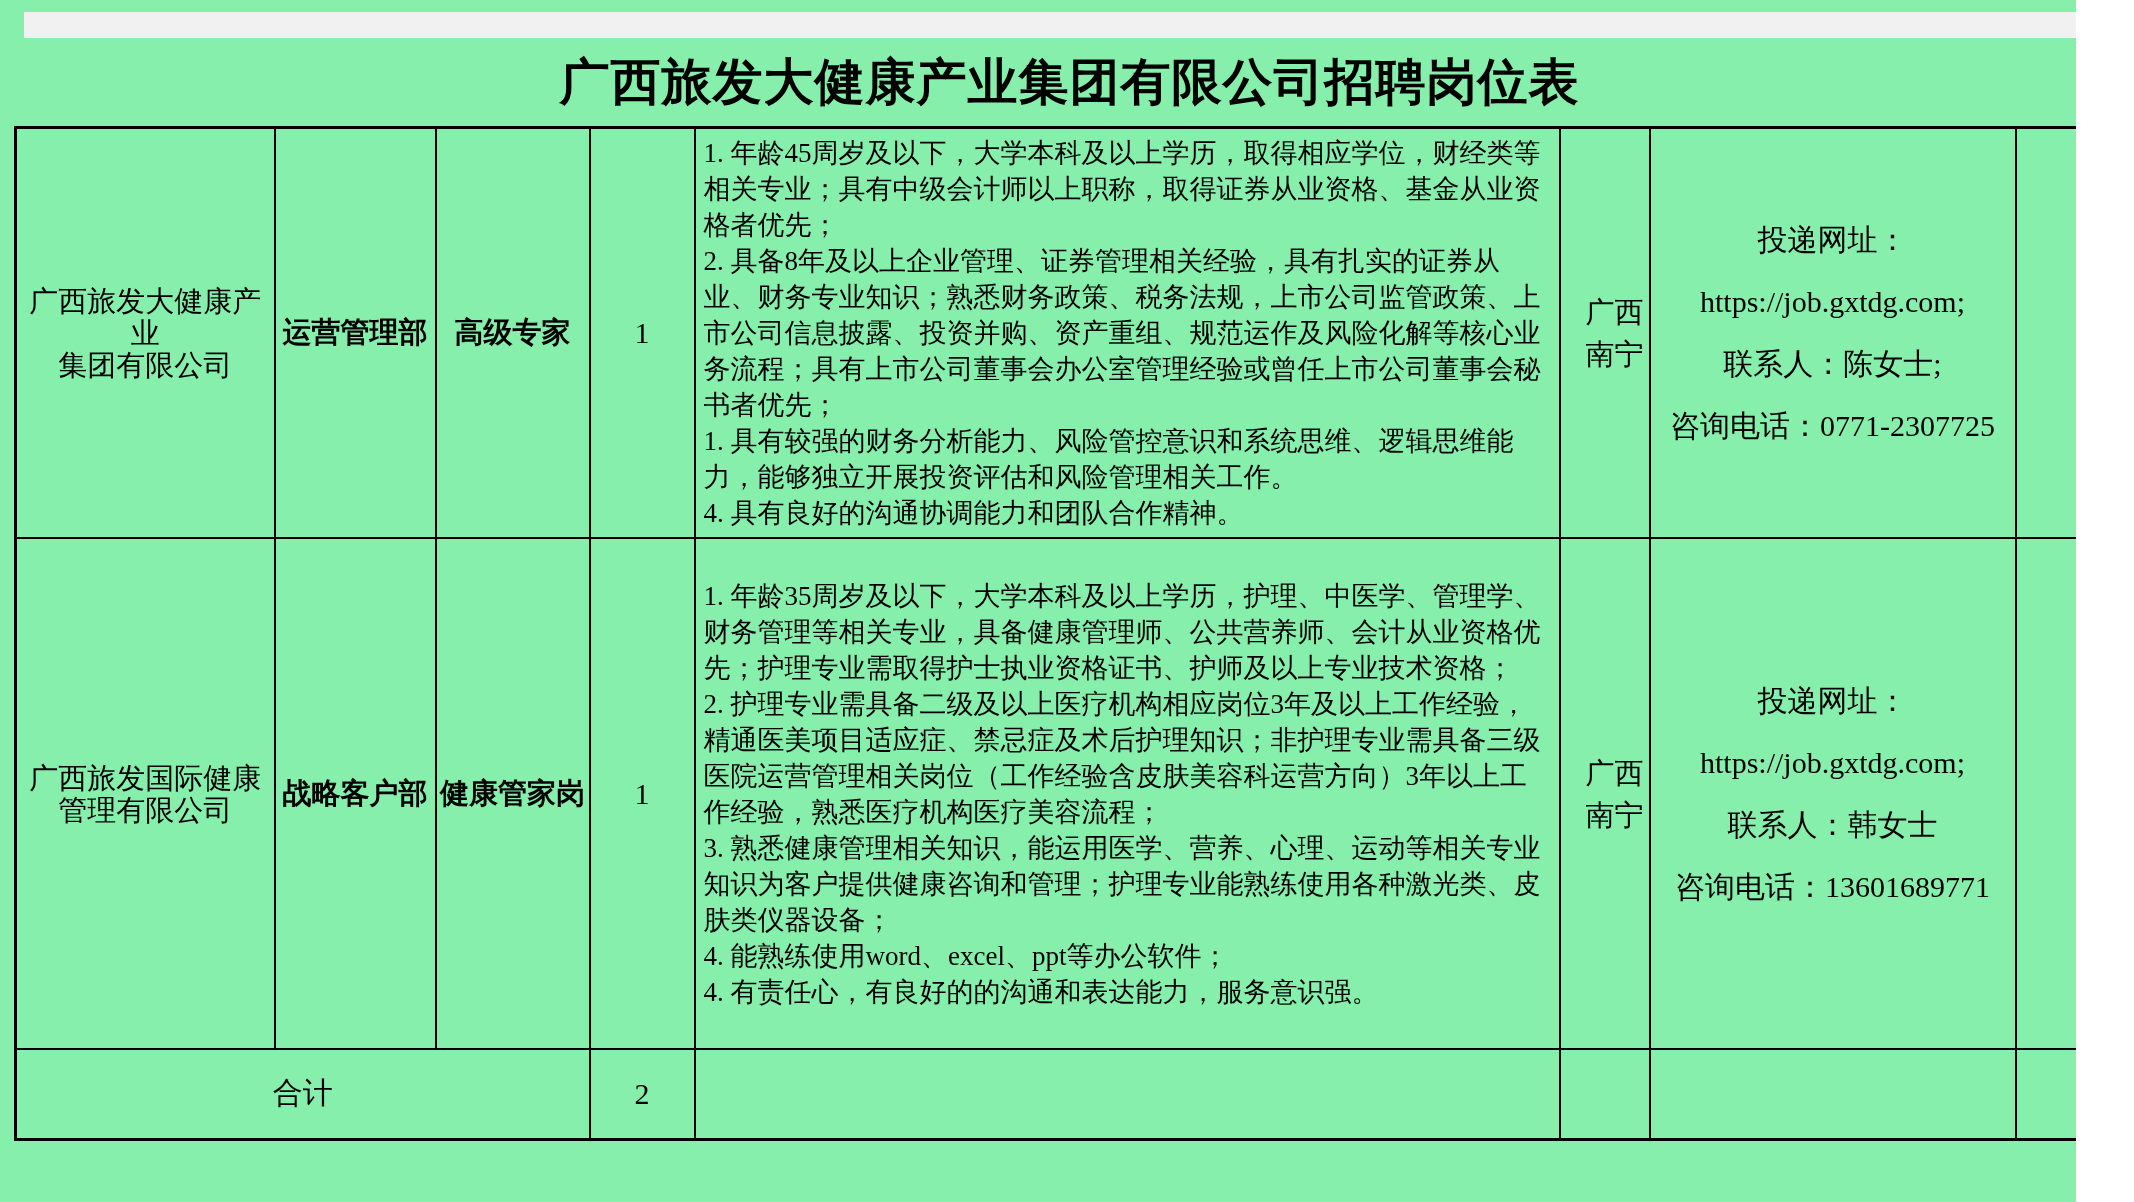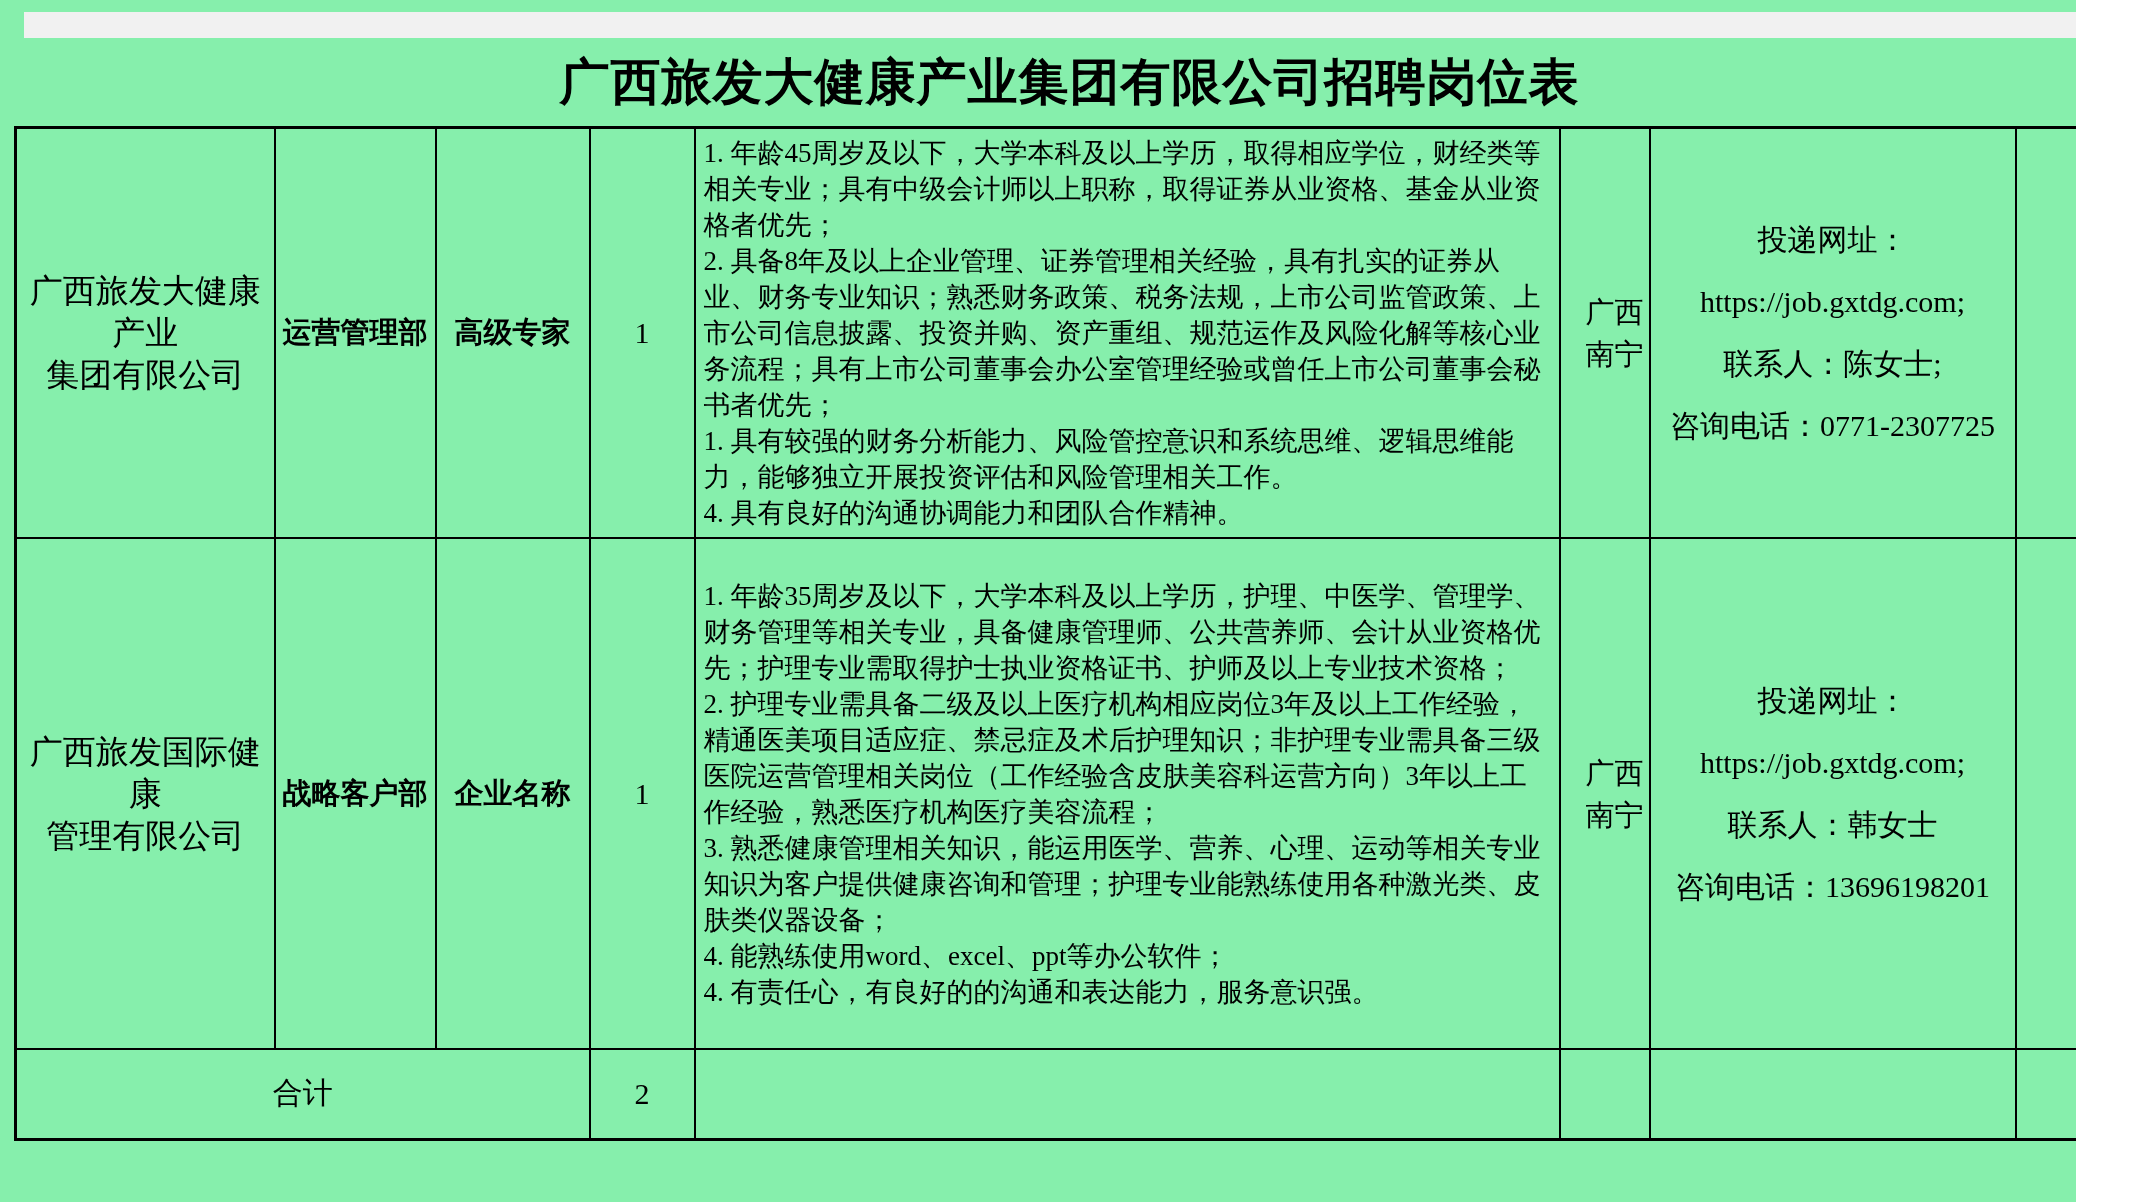--- a/index.html
+++ b/index.html
@@ -27,21 +27,21 @@
     text-align:center;
     padding:0;
     overflow:hidden;
     font-weight:normal;
   }
   tr.r-header{height:92px;}
   tr.r-job1{height:379px;}
   tr.r-job2{height:511px;}
   tr.r-foot{height:90px;}
   th{font-size:34px;line-height:44px;white-space:pre-line;}
-  .cell-company{font-size:33px;line-height:42px;white-space:pre-line;}
+  .cell-company{font-size:29px;line-height:32px;white-space:pre-line;}
   .cell-dept,.cell-post{font-size:29px;font-weight:bold;}
   .cell-count{font-size:30px;}
   .cell-req{
     text-align:left;
     padding:6px 8px;
     font-size:27px;line-height:36px;
   }
   .req-item{margin:0;}
   .cell-loc{font-size:29px;line-height:42px;white-space:pre-line;padding-left:20px;}
   .cell-apply{font-size:30px;line-height:46px;}
@@ -91,36 +91,36 @@
         <div class="apply-line">联系人：陈女士;</div>
         <div class="apply-line">咨询电话：0771-2307725</div>
       </td>
       <td></td>
     </tr>
 
     <tr class="r-job2">
       <td class="cell-company">广西旅发国际健康
 管理有限公司</td>
       <td class="cell-dept">战略客户部</td>
-      <td class="cell-post">企业名称</td>
+      <td class="cell-post">健康管家岗</td>
       <td class="cell-count">1</td>
       <td class="cell-req">
         <div class="req-item">1. 年龄35周岁及以下，大学本科及以上学历，护理、中医学、管理学、财务管理等相关专业，具备健康管理师、公共营养师、会计从业资格优先；护理专业需取得护士执业资格证书、护师及以上专业技术资格；</div>
         <div class="req-item">2. 护理专业需具备二级及以上医疗机构相应岗位3年及以上工作经验，精通医美项目适应症、禁忌症及术后护理知识；非护理专业需具备三级医院运营管理相关岗位（工作经验含皮肤美容科运营方向）3年以上工作经验，熟悉医疗机构医疗美容流程；</div>
         <div class="req-item">3. 熟悉健康管理相关知识，能运用医学、营养、心理、运动等相关专业知识为客户提供健康咨询和管理；护理专业能熟练使用各种激光类、皮肤类仪器设备；</div>
         <div class="req-item">4. 能熟练使用word、excel、ppt等办公软件；</div>
         <div class="req-item">4. 有责任心，有良好的的沟通和表达能力，服务意识强。</div>
       </td>
       <td class="cell-loc">广西
 南宁</td>
       <td class="cell-apply">
         <div class="apply-line">投递网址：</div>
         <div class="apply-line">https://job.gxtdg.com;</div>
         <div class="apply-line">联系人：韩女士</div>
-        <div class="apply-line">咨询电话：13696198201</div>
+        <div class="apply-line">咨询电话：13601689771</div>
       </td>
       <td></td>
     </tr>
 
     <tr class="r-foot">
       <td class="cell-foot-label" colspan="3">合计</td>
       <td class="cell-foot-count">2</td>
       <td></td>
       <td></td>
       <td></td>

